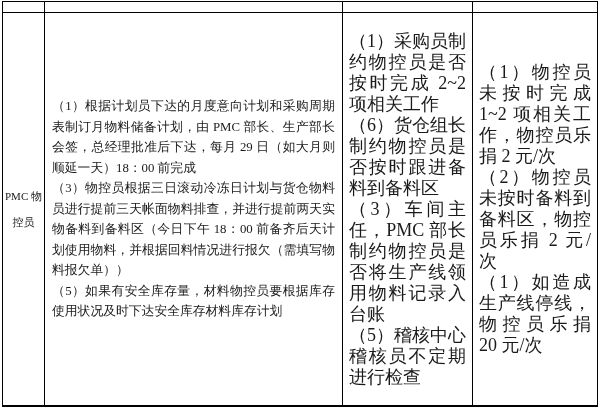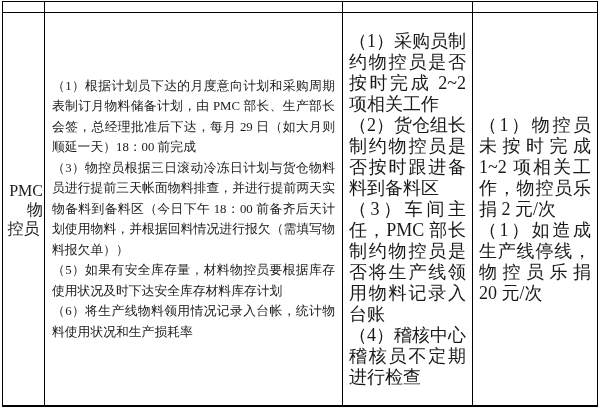--- a/index.html
+++ b/index.html
@@ -27,21 +27,21 @@
   .cell:last-child{border-right:none;}
   .c1{width:42px;flex:0 0 auto;}
   .c2{width:298px;flex:0 0 auto;}
   .c3{width:130px;flex:0 0 auto;}
   .c4{flex:1 1 auto;}
   .row-body .cell{
     display:flex;flex-direction:column;justify-content:center;
   }
   .role-cell{
     align-items:center;text-align:right;
-    font-size:16px;line-height:19px;
+    font-size:11px;line-height:26px;
     padding:0 1px;
   }
   .duties-cell{
     padding:0 7px;
     font-size:12.8px;line-height:20.5px;
     text-align:justify;
   }
   .constraints-cell,.penalties-cell{
     padding:0 6px;
     font-size:18px;line-height:21px;
@@ -65,29 +65,29 @@
 
     <div class="cell c1 role-cell">
       <div>PMC 物</div>
       <div>控员</div>
     </div>
 
     <div class="cell c2 duties-cell">
       <p>（1）根据计划员下达的月度意向计划和采购周期表制订月物料储备计划，由 PMC 部长、生产部长会签，总经理批准后下达，每月 29 日（如大月则顺延一天）18：00 前完成</p>
       <p>（3）物控员根据三日滚动冷冻日计划与货仓物料员进行提前三天帐面物料排查，并进行提前两天实物备料到备料区（今日下午 18：00 前备齐后天计划使用物料，并根据回料情况进行报欠（需填写物料报欠单））</p>
       <p>（5）如果有安全库存量，材料物控员要根据库存使用状况及时下达安全库存材料库存计划</p>
-      <p>（6）将生产线物料领用情况记录入台帐，统计物料使用状况和生产损耗率</p>
     </div>
 
     <div class="cell c3 constraints-cell">
       <p>（1）采购员制约物控员是否按时完成 2~2 项相关工作</p>
-      <p>（2）货仓组长制约物控员是否按时跟进备料到备料区</p>
+      <p>（6）货仓组长制约物控员是否按时跟进备料到备料区</p>
       <p>（3）车间主任，PMC 部长制约物控员是否将生产线领用物料记录入台账</p>
-      <p>（4）稽核中心稽核员不定期进行检查</p>
+      <p>（5）稽核中心稽核员不定期进行检查</p>
     </div>
 
     <div class="cell c4 penalties-cell">
       <p>（1）物控员未按时完成 1~2 项相关工作，物控员乐捐 2 元/次</p>
+      <p>（2）物控员未按时备料到备料区，物控员乐捐 2 元/次</p>
       <p>（1）如造成生产线停线，物控员乐捐 20 元/次</p>
     </div>
 
   </div>
 </div>
 
 </body></html>

